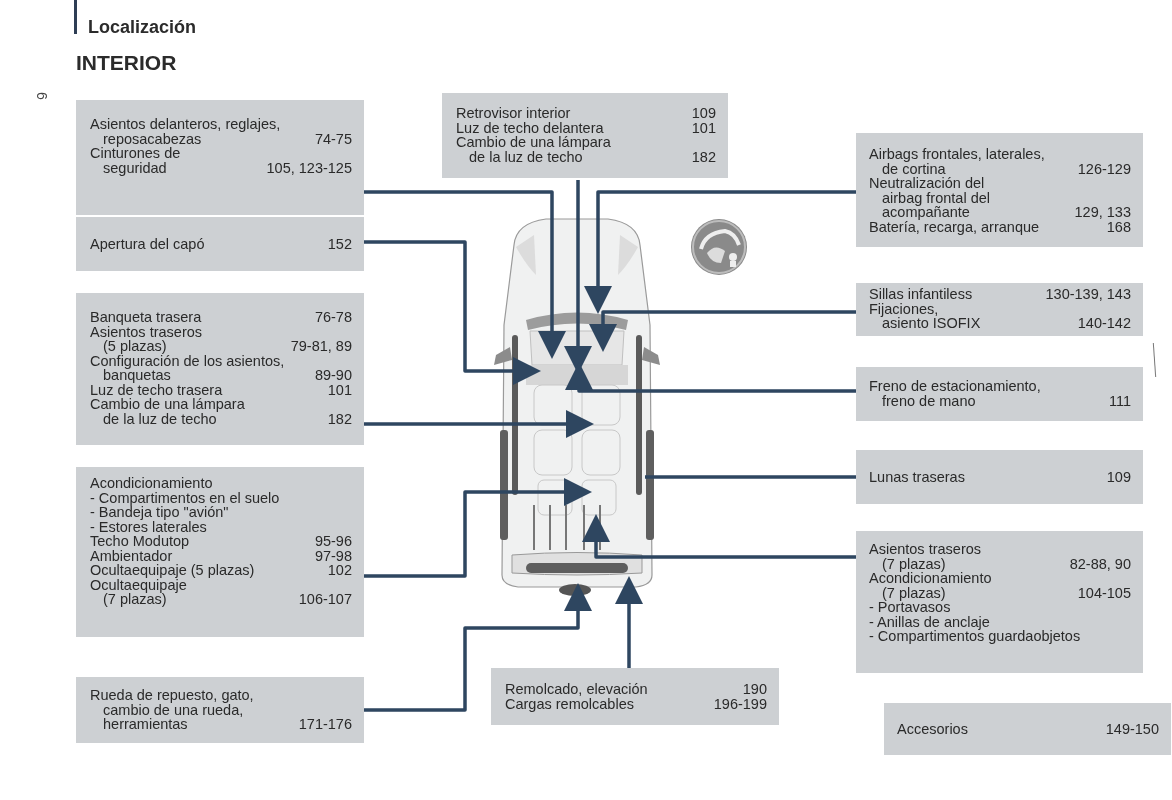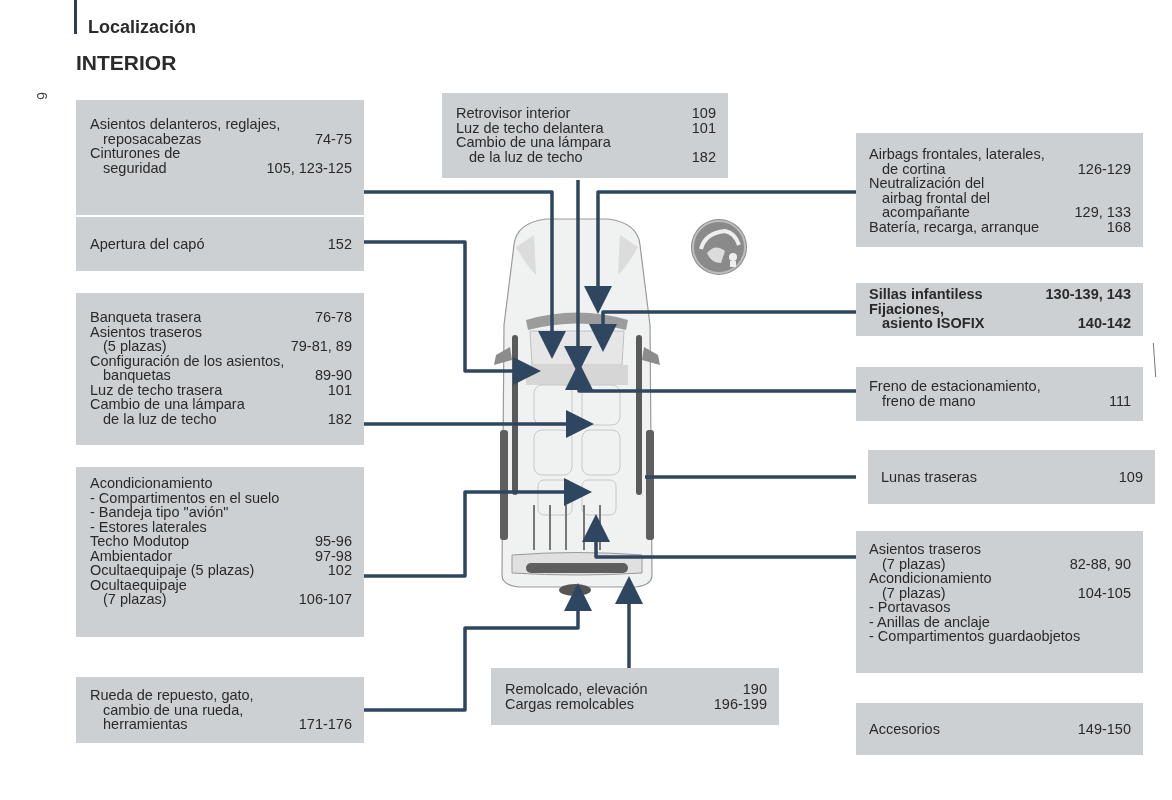--- a/index.html
+++ b/index.html
@@ -249,21 +249,21 @@
     </div>
     <div class="row ind">
       <span class="lbl">acompañante</span>
       <span class="pg">129, 133</span>
     </div>
     <div class="row">
       <span class="lbl">Batería, recarga, arranque</span>
       <span class="pg">168</span>
     </div>
   </div>
-<div class="box" style="left:856px;top:283px;width:287px;height:53px;padding:4px 12px 8px 13px;font-weight:bold;">
+<div class="box" style="left:856px;top:283px;width:287px;height:53px;padding:4px 12px 8px 13px;">
     <div class="row">
       <span class="lbl">Sillas infantiless</span>
       <span class="pg">130-139, 143</span>
     </div>
     <div class="row">
       <span class="lbl">Fijaciones,</span>
       <span class="pg"></span>
     </div>
     <div class="row ind">
       <span class="lbl">asiento ISOFIX</span>
@@ -273,21 +273,21 @@
 <div class="box" style="left:856px;top:367px;width:287px;height:54px;padding:12px 12px 0 13px;">
     <div class="row">
       <span class="lbl">Freno de estacionamiento,</span>
       <span class="pg"></span>
     </div>
     <div class="row ind">
       <span class="lbl">freno de mano</span>
       <span class="pg">111</span>
     </div>
   </div>
-<div class="box" style="left:856px;top:450px;width:287px;height:54px;padding:20px 12px 0 13px;margin-left:12px;">
+<div class="box" style="left:856px;top:450px;width:287px;height:54px;padding:20px 12px 0 13px;">
     <div class="row">
       <span class="lbl">Lunas traseras</span>
       <span class="pg">109</span>
     </div>
   </div>
 <div class="box" style="left:856px;top:531px;width:287px;height:142px;padding:11px 12px 0 13px;">
     <div class="row">
       <span class="lbl">Asientos traseros</span>
       <span class="pg"></span>
     </div>
@@ -309,20 +309,20 @@
     </div>
     <div class="row">
       <span class="lbl">-  Anillas de anclaje</span>
       <span class="pg"></span>
     </div>
     <div class="row">
       <span class="lbl">-  Compartimentos guardaobjetos</span>
       <span class="pg"></span>
     </div>
   </div>
-<div class="box" style="left:856px;top:703px;width:287px;height:52px;padding:19px 12px 0 13px;">
+<div class="box" style="left:884px;top:703px;width:287px;height:52px;padding:19px 12px 0 13px;">
     <div class="row">
       <span class="lbl">Accesorios</span>
       <span class="pg">149-150</span>
     </div>
   </div>
 
 <div class="margin-mark"></div>
 
 </body></html>

